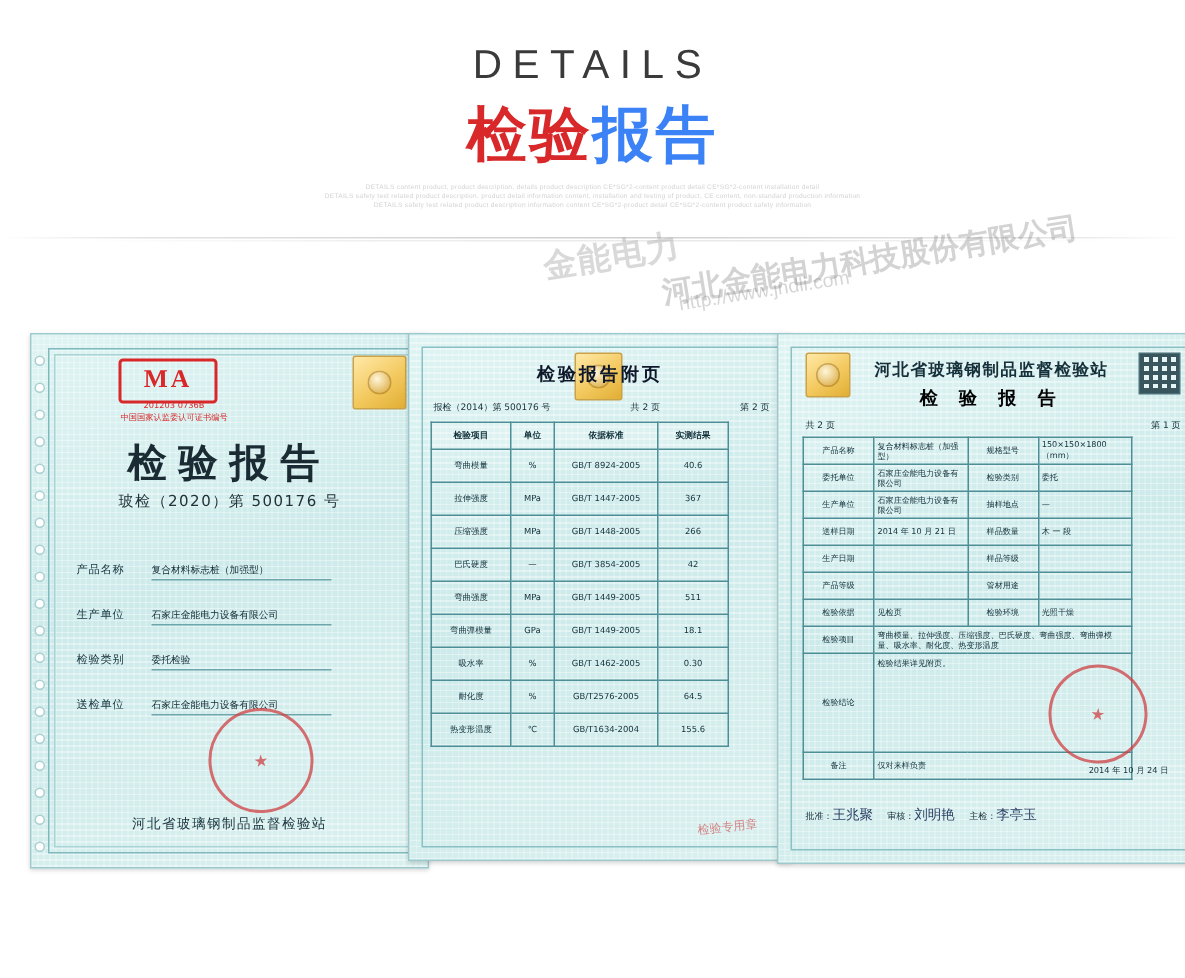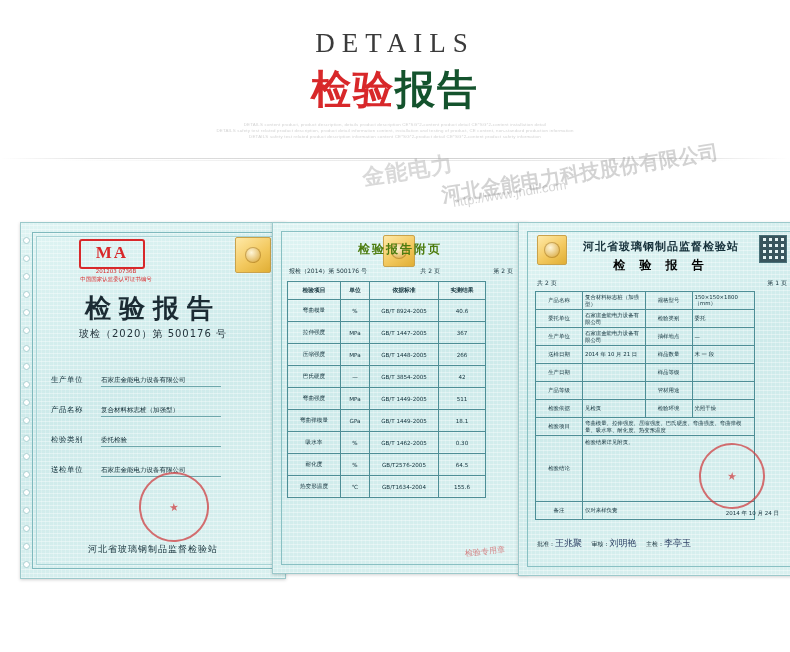--- a/index.html
+++ b/index.html
@@ -10,29 +10,29 @@
     overflow:hidden;
     position:relative;
   }
   .page{position:relative;width:790px;height:652px;}
 
   
   .hdr{position:absolute;left:0;top:0;width:790px;height:200px;}
   .hdr-en{
     position:absolute;top:28px;left:0;width:790px;text-align:center;
     font-size:27px;letter-spacing:7px;color:#3a3a3a;
-    font-family:Liberation Serif, serif;font-weight:400;
+    font-family:Liberation Sans, sans-serif;font-weight:400;
   }
   .hdr-cn{
     position:absolute;top:62px;left:0;width:790px;text-align:center;
     font-size:40px;font-weight:bold;letter-spacing:2px;
     font-family:"DejaVu Sans", sans-serif;
   }
   .hdr-cn .red{color:#d8282a;}
-  .hdr-cn .blk{color:#14532d;}
+  .hdr-cn .blk{color:#3b82f6;}
   .hdr-fine{
     position:absolute;top:122px;left:0;width:790px;text-align:center;
     color:#d3d3d3;font-size:4.4px;line-height:6px;letter-spacing:.2px;
     font-family:"Liberation Sans", sans-serif;
   }
   .hdr-rule{
     position:absolute;top:158px;left:0;width:790px;height:1px;
     background:linear-gradient(to right,#ffffff 0%,#e2e2e2 12%,#cfcfcf 50%,#e2e2e2 88%,#ffffff 100%);
   }
   .hdr-rule2{
@@ -140,21 +140,21 @@
   .seal .star{font-size:11px;line-height:1;}
   #seal1{left:118px;bottom:36px;width:66px;height:66px;transform:rotate(-6deg);}
   #seal3{left:180px;bottom:66px;width:62px;height:62px;transform:rotate(5deg);}
 
   
   #cert2{left:272px;width:222px;height:350px;}
   .c2-inner{position:absolute;left:8px;top:8px;right:8px;bottom:8px;border:1px solid #89c0c3;}
   #cert2 .emblem{left:50%;margin-left:-17px;top:12px;width:30px;height:30px;}
   .c2-title{
     position:absolute;left:0;top:18px;width:100%;text-align:center;
-    font-size:12px;font-weight:bold;color:#4d7c0f;
+    font-size:12px;font-weight:bold;color:#0f172a;
     font-family:"DejaVu Sans", sans-serif;letter-spacing:2px;
   }
   .c2-meta{
     position:absolute;top:44px;left:16px;right:14px;
     font-size:6px;color:#16313a;font-family:"DejaVu Sans", sans-serif;
     display:flex;justify-content:space-between;
   }
   table.grid{
     position:absolute;left:14px;top:58px;width:194px;
     border-collapse:collapse;table-layout:fixed;
@@ -274,24 +274,24 @@
     <div class="ma-badge">MA</div>
     <div class="ma-code">
       <div>201203 0736B</div>
       <div>中国国家认监委认可证书编号</div>
     </div>
     <div class="emblem"></div>
     <div class="c1-title">检验报告</div>
     <div class="c1-sub">玻检（2020）第 500176 号</div>
     <div class="c1-rows">
       <div class="c1-row">
+        <span class="lbl">产品名称</span><span class="val">复合材料标志桩（加强型）</span>
+      </div>
+      <div class="c1-row">
         <span class="lbl">生产单位</span><span class="val">石家庄金能电力设备有限公司</span>
-      </div>
-      <div class="c1-row">
-        <span class="lbl">产品名称</span><span class="val">复合材料标志桩（加强型）</span>
       </div>
       <div class="c1-row">
         <span class="lbl">检验类别</span><span class="val">委托检验</span>
       </div>
       <div class="c1-row">
         <span class="lbl">送检单位</span><span class="val">石家庄金能电力设备有限公司</span>
       </div>
     </div>
     <div class="seal" id="seal1">
         <span class="star">★</span>

